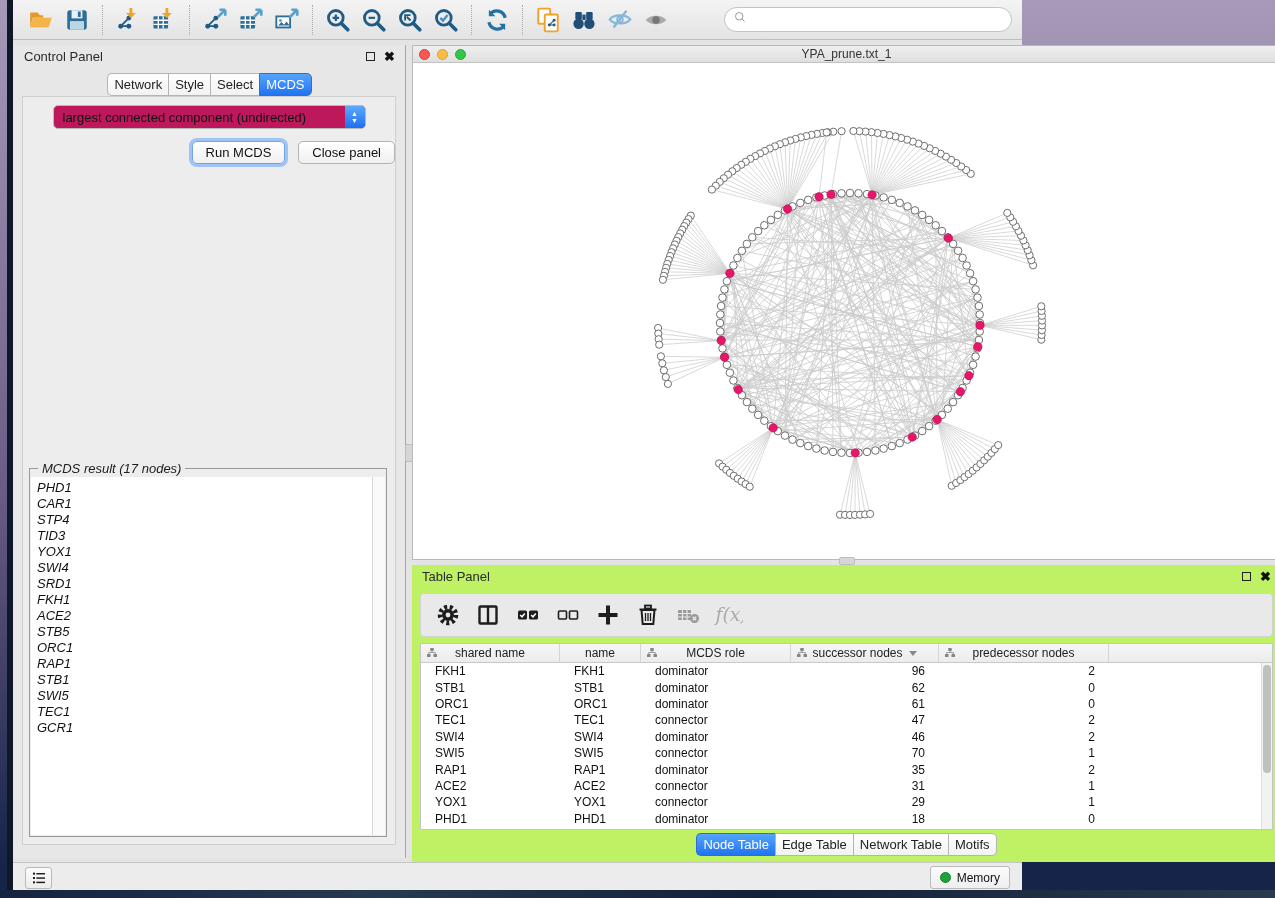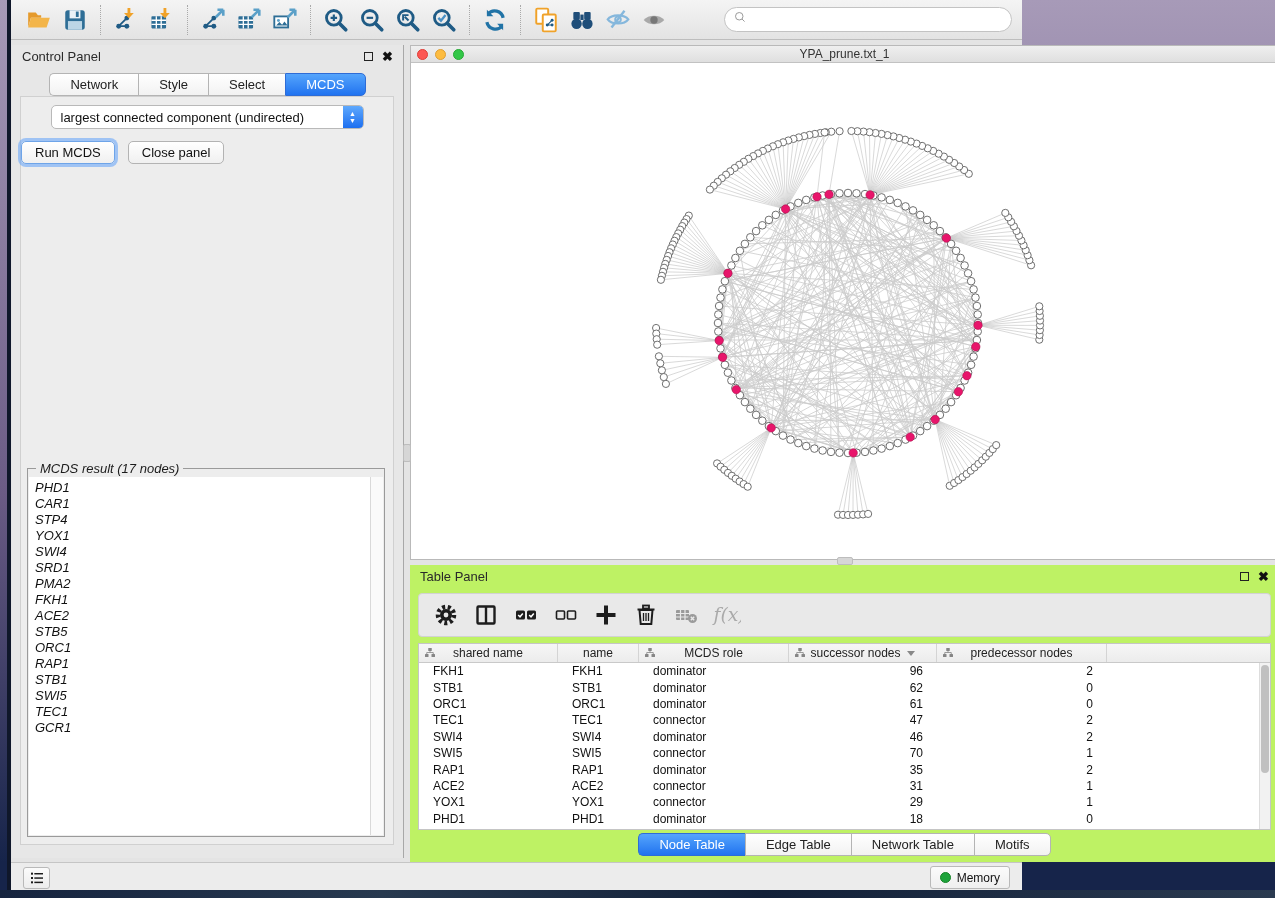--- a/index.html
+++ b/index.html
@@ -5,21 +5,21 @@
   * { margin:0; padding:0; box-sizing:border-box; }
   html,body { width:1275px; height:898px; }
   body {
     font-family:"Liberation Sans", sans-serif;
     background:linear-gradient(#a79ab8, #6a5b85 55%, #16244a 96%);
     position:relative; overflow:hidden;
   }
   .desktop-bottom { position:absolute; left:0; right:0; bottom:0; height:8px;
     background:linear-gradient(90deg,#16243f,#27394f 30%,#122038 60%,#2a3a50); }
   .app { position:absolute; left:7px; top:0; width:1015px; height:892px;
-    background:#e4e4e4; border-left:4px solid #0f172a; }
+    background:#e4e4e4; border-left:6px solid #0f172a; }
 
   
   .toolbar { position:absolute; left:0; top:0; right:0; height:40px;
     background:linear-gradient(#f4f4f4,#e3e3e3); border-bottom:1px solid #bdbdbd;
     display:flex; align-items:center; padding:0 10px; }
   .tb-btn { width:36px; height:32px; display:flex; align-items:center; justify-content:center;
     background:none; border:none; cursor:pointer; }
   .tb-sep { width:1px; height:30px; border-left:1px dotted #a9a9a9; margin:0 7px; }
   .tb-search { margin-left:auto; width:288px; height:25px; background:#fff;
     border:1px solid #c3c3c3; border-radius:13px; display:flex; align-items:center; padding:0 8px; }
@@ -30,37 +30,37 @@
   .control-panel { position:absolute; left:1px; top:45px; width:392px; height:813px;
     background:#e7e7e7; border-right:1px solid #a8a8a8; }
   .panel-titlebar { height:23px; display:flex; align-items:center; padding:0 10px;
     font-size:13px; color:#2a2a2a; }
   .panel-titlebar .wbtns { margin-left:auto; display:flex; gap:9px; align-items:center; }
   .float-box { width:9px; height:9px; border:1.5px solid #222; display:inline-block; cursor:pointer;}
   .close-x { font-size:13px; font-weight:bold; color:#111; cursor:pointer; line-height:1;}
 
   .seg-tabs { display:flex; justify-content:center; margin-top:5px; }
   .seg-tab { font-size:13px; color:#222; background:linear-gradient(#ffffff,#f2f2f2);
-    border:1px solid #b4b4b4; border-right:none; padding:3px 20px; cursor:pointer; }
+    border:1px solid #b4b4b4; border-right:none; padding:3px 6px; cursor:pointer; }
   .seg-tab:first-child { border-radius:5px 0 0 5px; }
   .seg-tab:last-child { border-radius:0 5px 5px 0; border-right:1px solid #b4b4b4; }
   .seg-tab.active { background:linear-gradient(#55a5fc,#2173f0); color:#fff; border-color:#2e6cd6; }
 
   .tab-content { position:absolute; left:8px; right:9px; top:51px; bottom:13px;
     background:#ededed; border:1px solid #d0d0d0; }
   .opt-label { text-align:center; margin-top:18px; font-size:13px; color:#1c1c1c; }
-  .dropdown { margin:8px auto 3px; width:313px; height:24px; background:#ffffff;
+  .dropdown { margin:8px auto 3px; width:313px; height:24px; background:#be185d;
     border:1px solid #b9b9b9; border-radius:5px; display:flex; align-items:center;
     font-size:13px; color:#111; cursor:pointer; position:relative; }
   .dropdown .dd-text { flex:1; padding-left:9px; white-space:nowrap; overflow:hidden; }
   .dd-cap { width:20px; height:22px; margin:0; border-radius:0 4px 4px 0;
     background:linear-gradient(#5fa9fd,#1d6ff0); display:flex; flex-direction:column;
     align-items:center; justify-content:center; gap:1px; }
   .dd-cap span { color:#fff; font-size:7px; line-height:6px; }
-  .btn-row { display:flex; justify-content:flex-start; gap:13px; margin-top:12px; }
+  .btn-row { display:flex; justify-content:flex-end; gap:13px; margin-top:12px; }
   .push-btn { font-size:13px; color:#111; padding:3px 13px;
     background:linear-gradient(#ffffff,#f0f0f0); border:1px solid #b3b3b3; border-radius:5px; cursor:pointer;
     font-family:"Liberation Sans",sans-serif;}
   .push-btn.focused { box-shadow:0 0 0 3px rgba(95,160,250,.55); border-color:#6ea4e8; }
 
   .groupbox { position:absolute; left:6px; right:8px; top:371px; height:369px;
     border:1px solid #9a9a9a;font-style:italic; }
   .groupbox .legend { position:absolute; top:-8px; left:8px; background:#ededed;
     padding:0 4px; font-size:13px; color:#1c1c1c; }
   .result-list { position:absolute; inset:8px 1px 1px 1px; background:#fff;
@@ -326,24 +326,24 @@
         <button class="push-btn focused">Run MCDS</button>
         <button class="push-btn">Close panel</button>
       </div>
       <div class="groupbox">
         <span class="legend">MCDS result (17 nodes)</span>
         <div class="result-list">
           <div class="result-items">
               <div>PHD1</div>
               <div>CAR1</div>
               <div>STP4</div>
+              <div>TID3</div>
               <div>YOX1</div>
               <div>SWI4</div>
               <div>SRD1</div>
-              <div>PMA2</div>
               <div>FKH1</div>
               <div>ACE2</div>
               <div>STB5</div>
               <div>ORC1</div>
               <div>RAP1</div>
               <div>STB1</div>
               <div>SWI5</div>
               <div>TEC1</div>
               <div>GCR1</div>
             </div>

